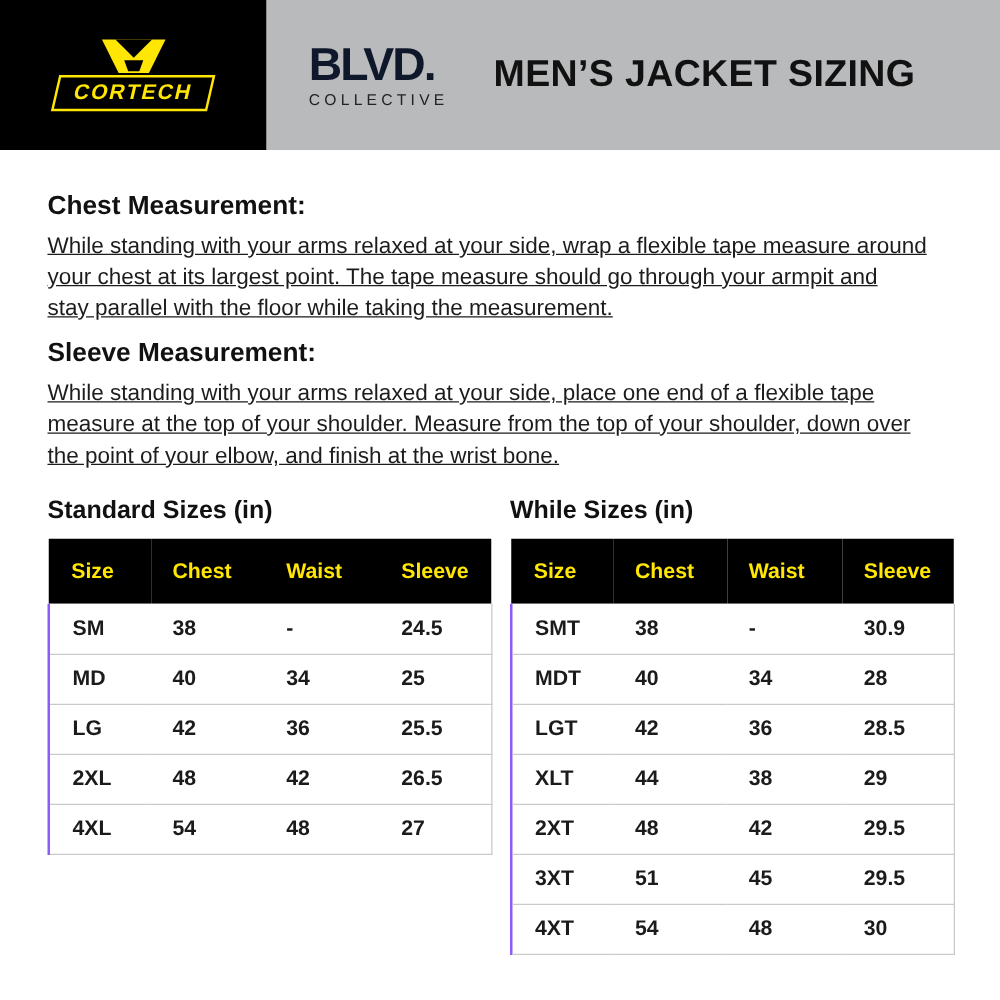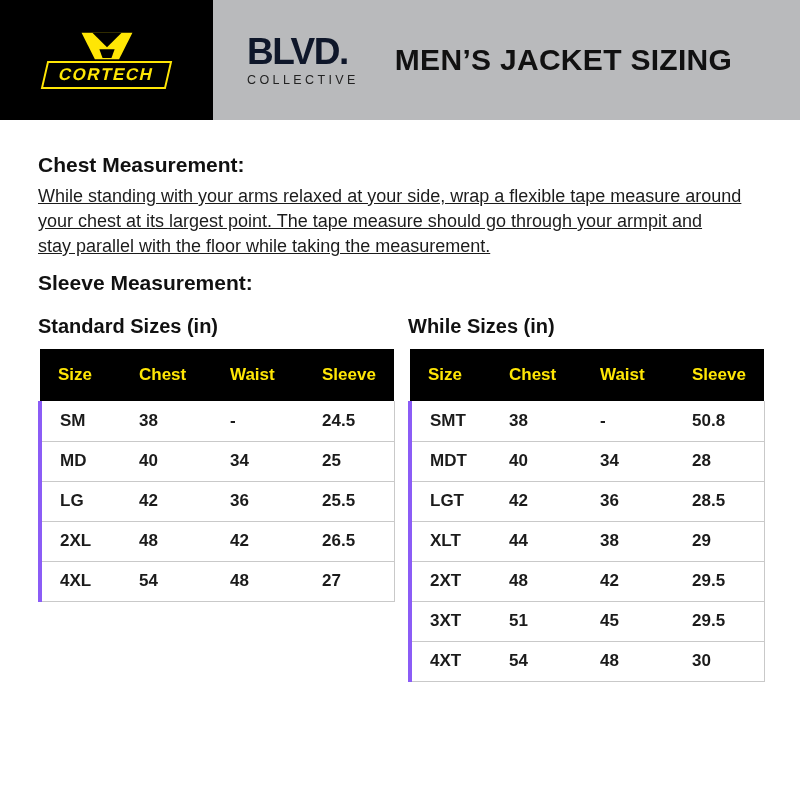--- a/index.html
+++ b/index.html
@@ -117,21 +117,21 @@
   .size-table thead th:first-child { padding-left: 18px; }
   .size-table tbody td {
     font-size: 17px; font-weight: bold;
     color: #1b1b1b;
     text-align: left;
     height: 40px;
     padding: 0 0 0 17px;
     border-bottom: 1px solid #c9c9c9;
     background: #fff;
   }
-  .size-table tbody td:first-child { padding-left: 18px; border-left: 4px solid #8b5cf6; }
+  .size-table tbody td:first-child { padding-left: 18px; border-left: 2px solid #8b5cf6; }
   .size-table tbody td:last-child { border-right: 1px solid #c9c9c9; }
 </style>
 </head>
 <body>
 
 <header class="header">
   <div class="brand-black">
     <div class="emblem">
       <svg viewBox="0 0 100 44" aria-hidden="true">
         <polygon points="10,1 90,1 69,43 31,43" fill="#ffe605"></polygon>
@@ -152,20 +152,23 @@
 
 <main class="content">
   <section class="section">
     <h2>Chest Measurement:</h2>
     <p>While standing with your arms relaxed at your side, wrap a flexible tape measure around
 your chest at its largest point. The tape measure should go through your armpit and
 stay parallel with the floor while taking the measurement.</p>
   </section>
   <section class="section">
     <h2>Sleeve Measurement:</h2>
+    <p>While standing with your arms relaxed at your side, place one end of a flexible tape
+measure at the top of your shoulder. Measure from the top of your shoulder, down over
+the point of your elbow, and finish at the wrist bone.</p>
   </section>
 </main>
 
 <div class="tables-row">
   <div class="table-block">
     <h3 class="table-title">Standard Sizes (in)</h3>
     <table class="size-table">
       <colgroup>
           <col class="c1">
           <col class="c2">
@@ -229,21 +232,21 @@
             <th>Chest</th>
             <th>Waist</th>
             <th>Sleeve</th>
           </tr>
         </thead>
       <tbody>
           <tr>
             <td>SMT</td>
             <td>38</td>
             <td>-</td>
-            <td>50.8</td>
+            <td>30.9</td>
           </tr>
           <tr>
             <td>MDT</td>
             <td>40</td>
             <td>34</td>
             <td>28</td>
           </tr>
           <tr>
             <td>LGT</td>
             <td>42</td>

